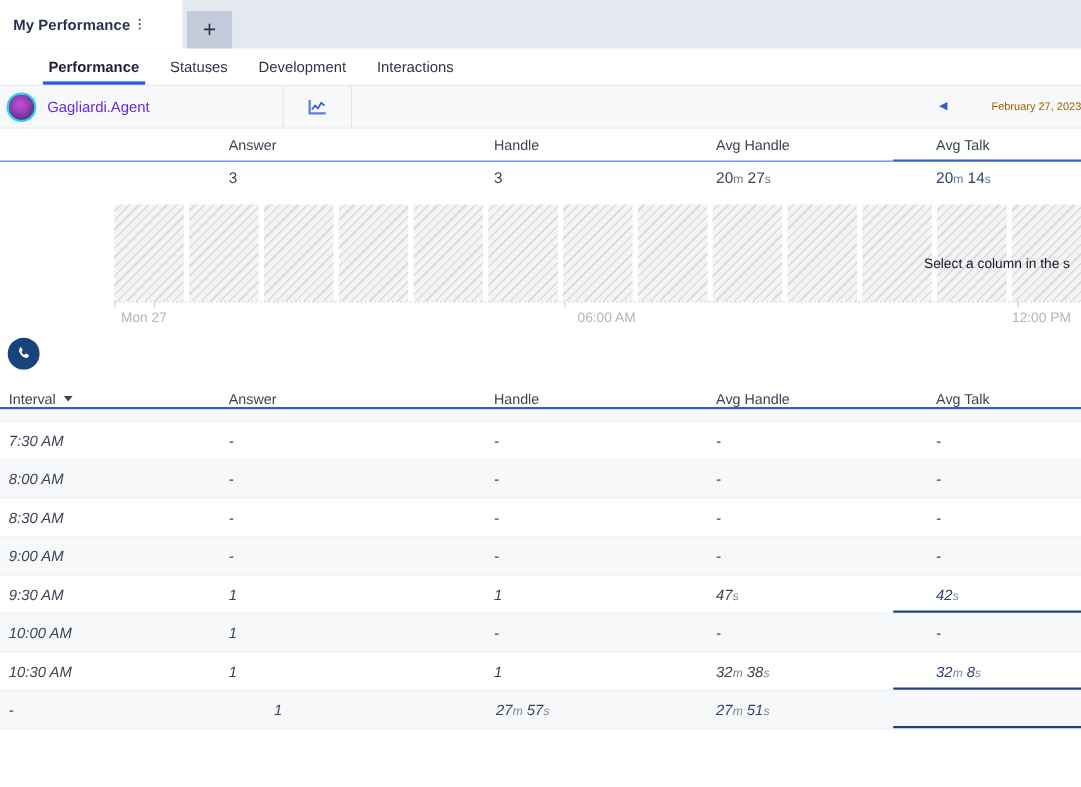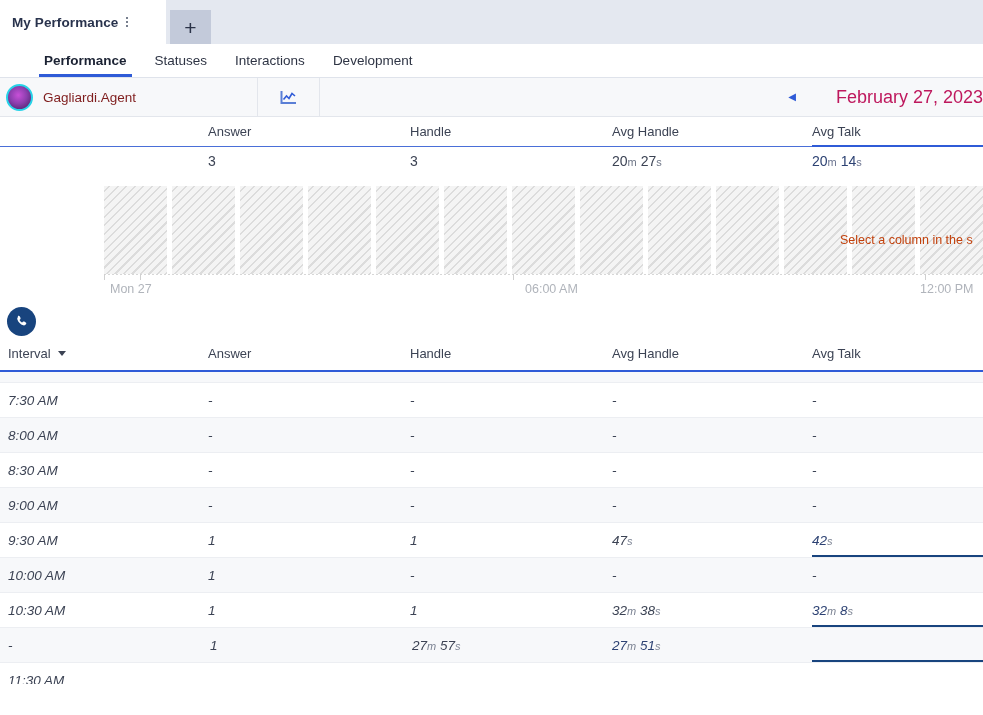--- a/index.html
+++ b/index.html
@@ -76,48 +76,48 @@
     display: flex; align-items: center; gap: 10px;
     padding-left: 6px;
     border-right: 1px solid #e3e6ec;
   }
   .avatar {
     width: 27px; height: 27px; border-radius: 50%;
     background: radial-gradient(circle at 45% 40%, #c850d8 0%, #8c3fae 45%, #5a2a7a 80%);
     border: 2px solid #27d3e8;
     flex: none;
   }
-  .agent-name { font-size: 13.5px; color: #7f1d1d; }
+  .agent-name { font-size: 13.5px; color: #6d28d9; }
   .chart-cell {
     width: 62px; height: 39px;
     display: flex; align-items: center; justify-content: center;
     border-right: 1px solid #e3e6ec;
     cursor: pointer;
   }
   .date-cell {
     flex: 1; height: 39px;
     display: flex; align-items: center; justify-content: flex-end;
     padding-right: 0px; gap: 9px;
   }
   .date-prev {
     color: #2f5bd7; font-size: 10px; cursor: pointer; line-height: 1;
   }
-  .date-label { font-size: 18px; color: #be185d; cursor: pointer; padding-left: 31px; }
+  .date-label { font-size: 10px; color: #a16207; cursor: pointer; padding-left: 31px; }
 
   
   .summary { background: #ffffff; }
   .srow { display: flex; height: 27px; align-items: center; }
   .srow.hdr { height: 28px; }
   .scell {
     font-size: 13px; color: #3c4354;
     padding-left: 8px;
   }
   .c-interval { width: 200px; }
   .c-answer   { width: 202px; }
-  .c-handle   { width: 202px; }
+  .c-handle   { width: 202px; margin-left: 39px; }
   .c-avghandle{ width: 200px; }
   .c-avgtalk  { flex: 1; }
   .underline-row {
     height: 2px; display: flex;
   }
   .ul-seg { background: #2f5bd7; height: 2px; }
   .sval { font-size: 14px; color: #3c4354; }
   .sval.blue { color: #2d4273; }
   .unit { font-size: 11px; color: #6d7586; }
   .sval.blue .unit { color: #6b7490; }
@@ -147,39 +147,39 @@
   }
   .tick {
     position: absolute; top: 96px; width: 1px; height: 6px; background: #d0d0d0;
   }
   .xlab {
     position: absolute; top: 104px;
     font-size: 12.5px; color: #b0b4bb;
   }
   .chart-msg {
     position: absolute; top: 55px; left: 840px;
-    font-size: 12.5px; color: #c2410c;
+    font-size: 12.5px; color: #0f172a;
     white-space: nowrap;
   }
 
   
   .phonebar {
     height: 50px; background: #ffffff;
     display: flex; align-items: center; padding-left: 7px;
   }
   .phone-badge {
     width: 29px; height: 29px; border-radius: 50%;
     background: #18447e;
     display: flex; align-items: center; justify-content: center;
   }
   .phone-badge svg { display: block; }
 
   
   .ivl-hdr {
-    height: 26px; display: flex; align-items: flex-start;
+    height: 26px; display: flex; align-items: flex-end;
     background: #ffffff;
     border-bottom: 2px solid #2f5bd7;
     position: relative; z-index: 5;
   }
   .ivl-hdr .scell { font-size: 13px; color: #3c4354; }
   .sort-caret {
     display: inline-block; margin-left: 7px;
     border-left: 4.5px solid transparent;
     border-right: 4.5px solid transparent;
     border-top: 5px solid #3c4354;
@@ -221,24 +221,24 @@
 </div>
 
 <div class="navtabs">
   <div class="navtab active">
       <span>Performance</span>
     </div>
   <div class="navtab">
       <span>Statuses</span>
     </div>
   <div class="navtab">
+      <span>Development</span>
+    </div>
+  <div class="navtab">
       <span>Interactions</span>
-    </div>
-  <div class="navtab">
-      <span>Development</span>
     </div>
 </div>
 
 <div class="agentbar">
   <div class="agent-cell">
     <div class="avatar"></div>
     <span class="agent-name">Gagliardi.Agent</span>
   </div>
   <div class="chart-cell">
     <svg width="17" height="15" viewBox="0 0 17 15">
@@ -380,21 +380,14 @@
         <div class="scell c-avgtalk"><span class="tval blue"><span>32</span><span class="unit">m</span><span> 8</span><span class="unit">s</span></span></div>
         <div class="talk-bar"></div>
       </div>
       <div class="trow alt">
         <div class="scell c-answer"><span class="tval"><span>-</span></span></div>
         <div class="scell c-handle"><span class="tval"><span>1</span></span></div>
         <div class="scell c-avghandle"><span class="tval"><span>27</span><span class="unit">m</span><span> 57</span><span class="unit">s</span></span></div>
         <div class="scell c-avgtalk"><span class="tval blue"><span>27</span><span class="unit">m</span><span> 51</span><span class="unit">s</span></span></div>
         <div class="talk-bar"></div>
       </div>
-      <div class="trow">
-        <div class="scell c-interval"><span class="tval">11:30 AM</span></div>
-        <div class="scell c-answer"><span class="tval"></span></div>
-        <div class="scell c-handle"><span class="tval"></span></div>
-        <div class="scell c-avghandle"><span class="tval"></span></div>
-        <div class="scell c-avgtalk"><span class="tval"></span></div>
-      </div>
     </div>
 </div>
 
 </body></html>

